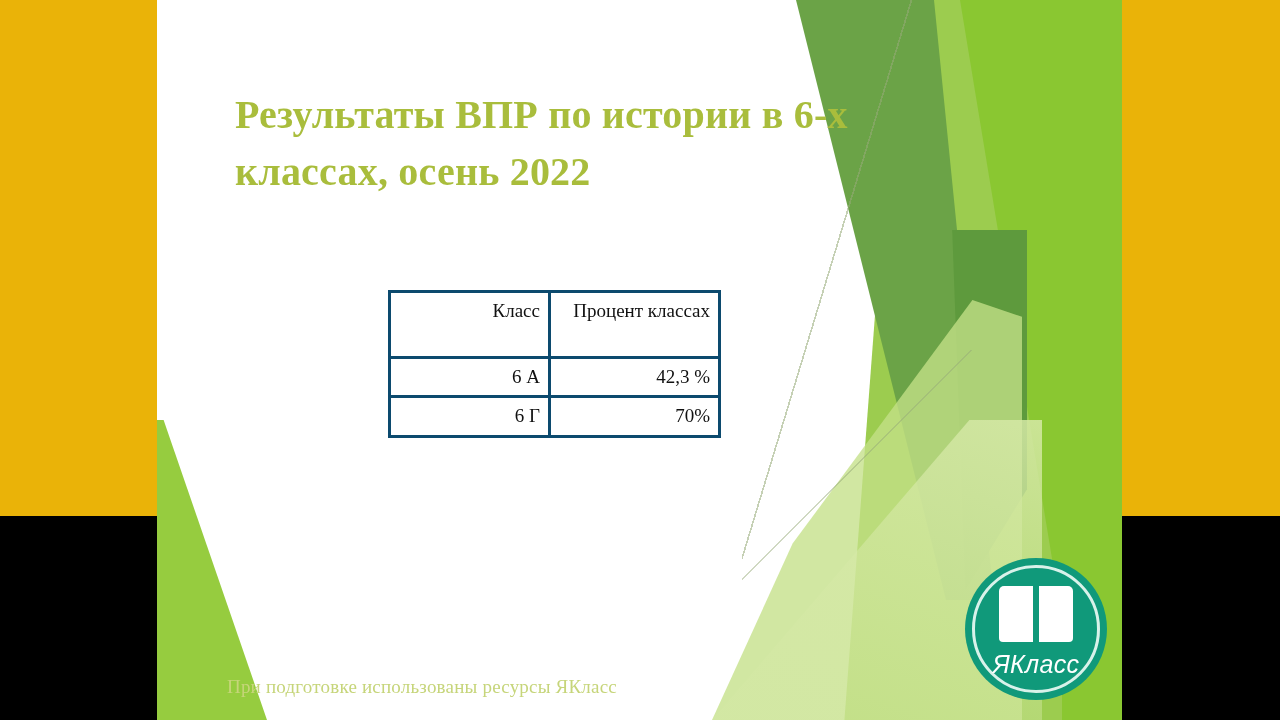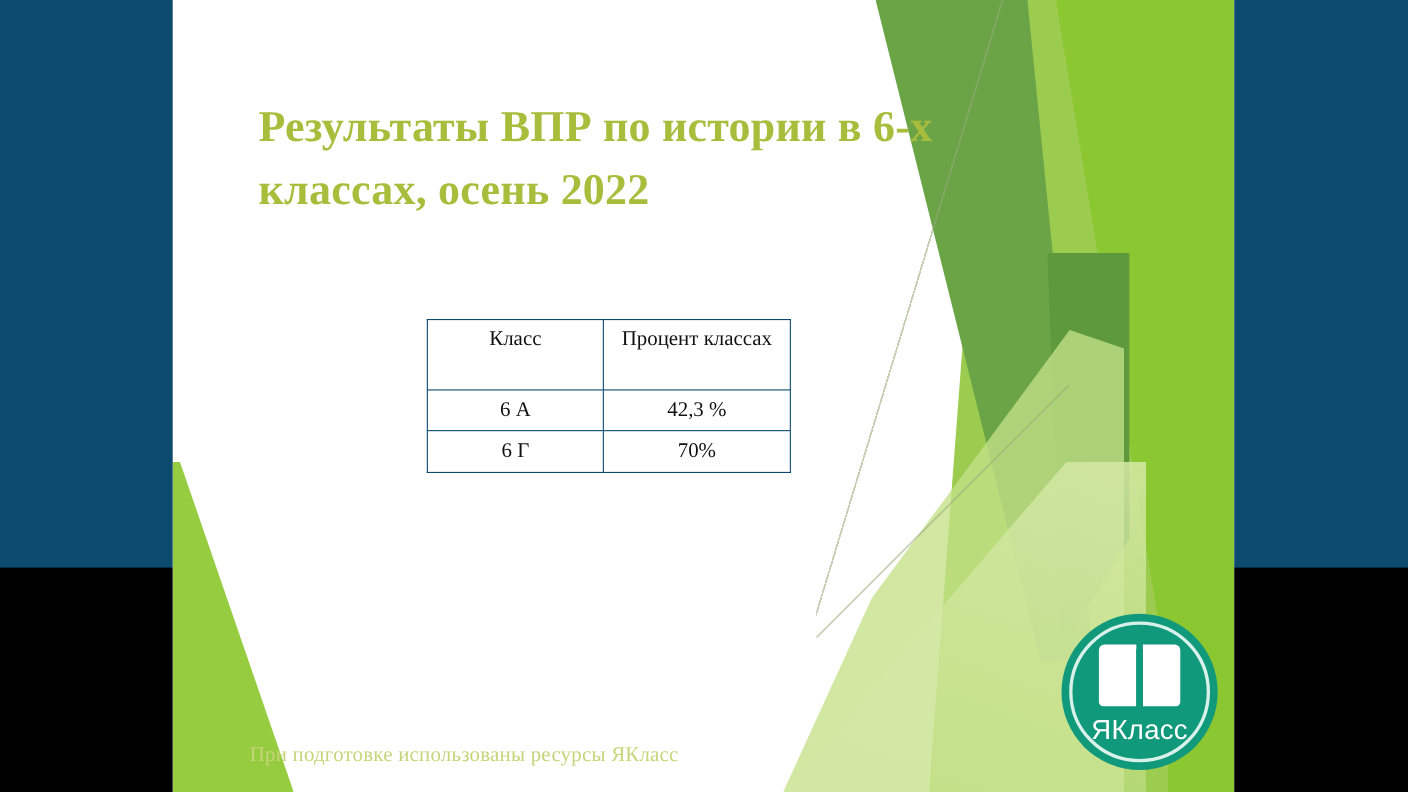--- a/index.html
+++ b/index.html
@@ -13,21 +13,21 @@
     height: 720px;
     overflow: hidden;
     font-family: "Liberation Serif", serif;
   }
 
   
   #stage {
     position: relative;
     width: 1280px;
     height: 516px;
-    background: #0c4a6e;
+    background: #eab308;
   }
 
   
   #slide {
     position: absolute;
     left: 157px;
     top: 0;
     width: 965px;
     height: 720px;
     background: #ffffff;
@@ -153,26 +153,26 @@
     left: 231px;
     top: 290px;
   }
   table.results {
     border-collapse: collapse;
     background: #ffffff;
     table-layout: fixed;
   }
   table.results td,
   table.results th {
-    border: 1px solid #0c4a6e;
+    border: 3px solid #0c4a6e;
     font-family: "Liberation Serif", serif;
     font-size: 19px;
     font-weight: normal;
     color: #111111;
-    text-align: center;
+    text-align: right;
     vertical-align: top;
     padding: 5px 8px 6px 8px;
     line-height: 1.33;
   }
   table.results col.c-class { width: 160px; }
   table.results col.c-value { width: 170px; }
   table.results tr.head td { height: 52px; }
   table.results tr.body td { height: 24px; }
 
   
@@ -238,20 +238,21 @@
   #logo-text {
     position: absolute;
     left: 0;
     right: 0;
     top: 92px;
     text-align: center;
     font-family: "Liberation Sans", sans-serif;
     font-size: 25px;
     color: #ffffff;
     letter-spacing: 0.3px;
+    font-style: italic;
   }
 </style>
 </head>
 <body>
 
 <div id="stage">
 
   <div id="letterbox-left"></div>
   <div id="letterbox-right"></div>
 

